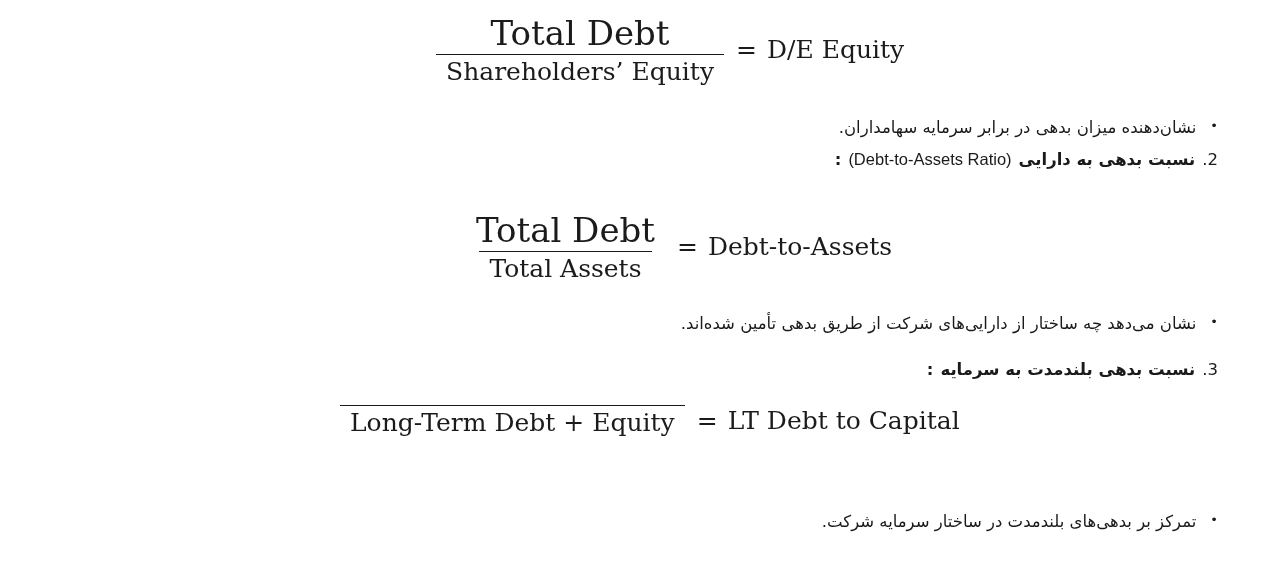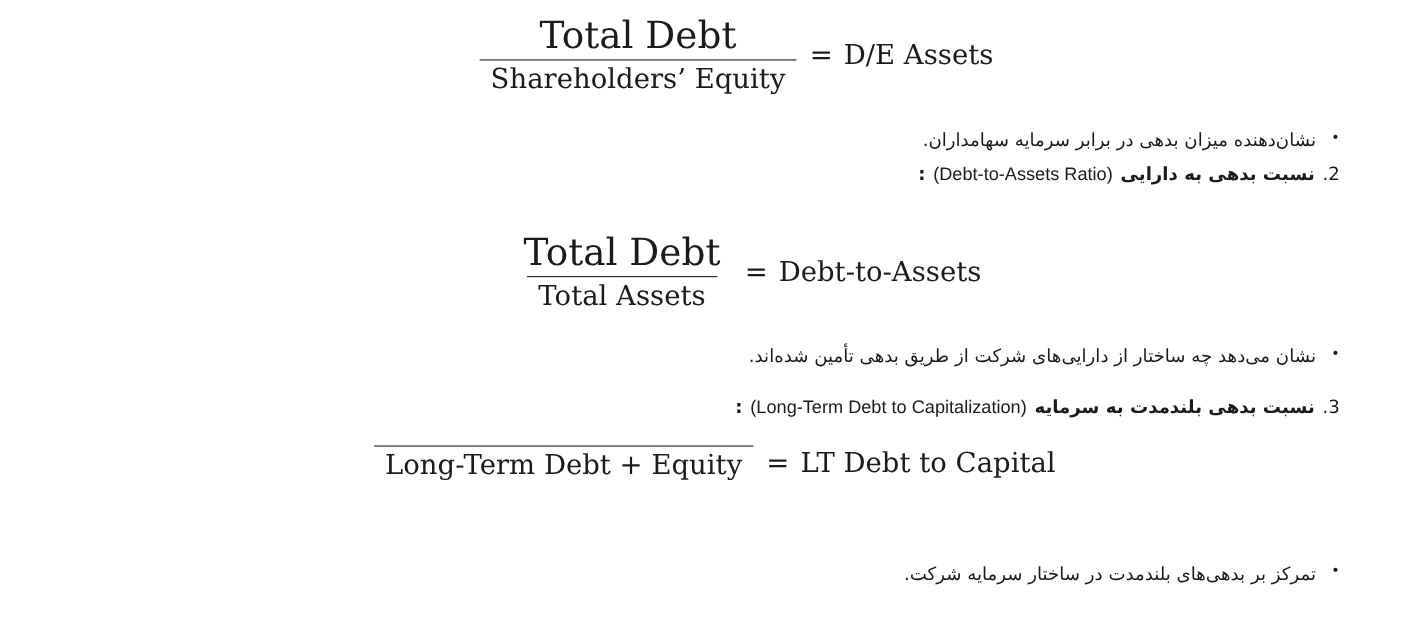--- a/index.html
+++ b/index.html
@@ -113,21 +113,21 @@
 <body>
 
 <div class="page">
 
   <div class="formula" style="left:436px; top:14px;">
     <div class="frac">
       <div class="num">Total Debt</div>
       <div class="den">Shareholders’ Equity</div>
     </div>
     <div class="eq">=</div>
-    <div class="rhs">D/E Assets</div>
+    <div class="rhs">D/E Equity</div>
   </div>
 
   <div class="rtl-line bullet-line" style="right:66px; top:116px;">
     <span class="bullet-dot">•</span>
     <span class="bullet-text">نشان‌دهنده میزان بدهی در برابر سرمایه سهامداران.</span>
   </div>
 
   <div class="rtl-line num-line" style="right:66px; top:147px;">
     <span class="num-marker">2.</span>
     <span class="heading-text">نسبت بدهی به دارایی</span>
@@ -145,21 +145,20 @@
   </div>
 
   <div class="rtl-line bullet-line" style="right:66px; top:312px;">
     <span class="bullet-dot">•</span>
     <span class="bullet-text">نشان می‌دهد چه ساختار از دارایی‌های شرکت از طریق بدهی تأمین شده‌اند.</span>
   </div>
 
   <div class="rtl-line num-line" style="right:66px; top:358px;">
     <span class="num-marker">3.</span>
     <span class="heading-text">نسبت بدهی بلندمدت به سرمایه</span>
-    <span class="latin-inline">(Long-Term Debt to Capitalization)</span>
     <span class="heading-text">:</span>
   </div>
 
   <div class="formula" style="left:340px; top:405px;">
     <div class="frac">
       <div class="den">Long-Term Debt + Equity</div>
     </div>
     <div class="eq">=</div>
     <div class="rhs">LT Debt to Capital</div>
   </div>

